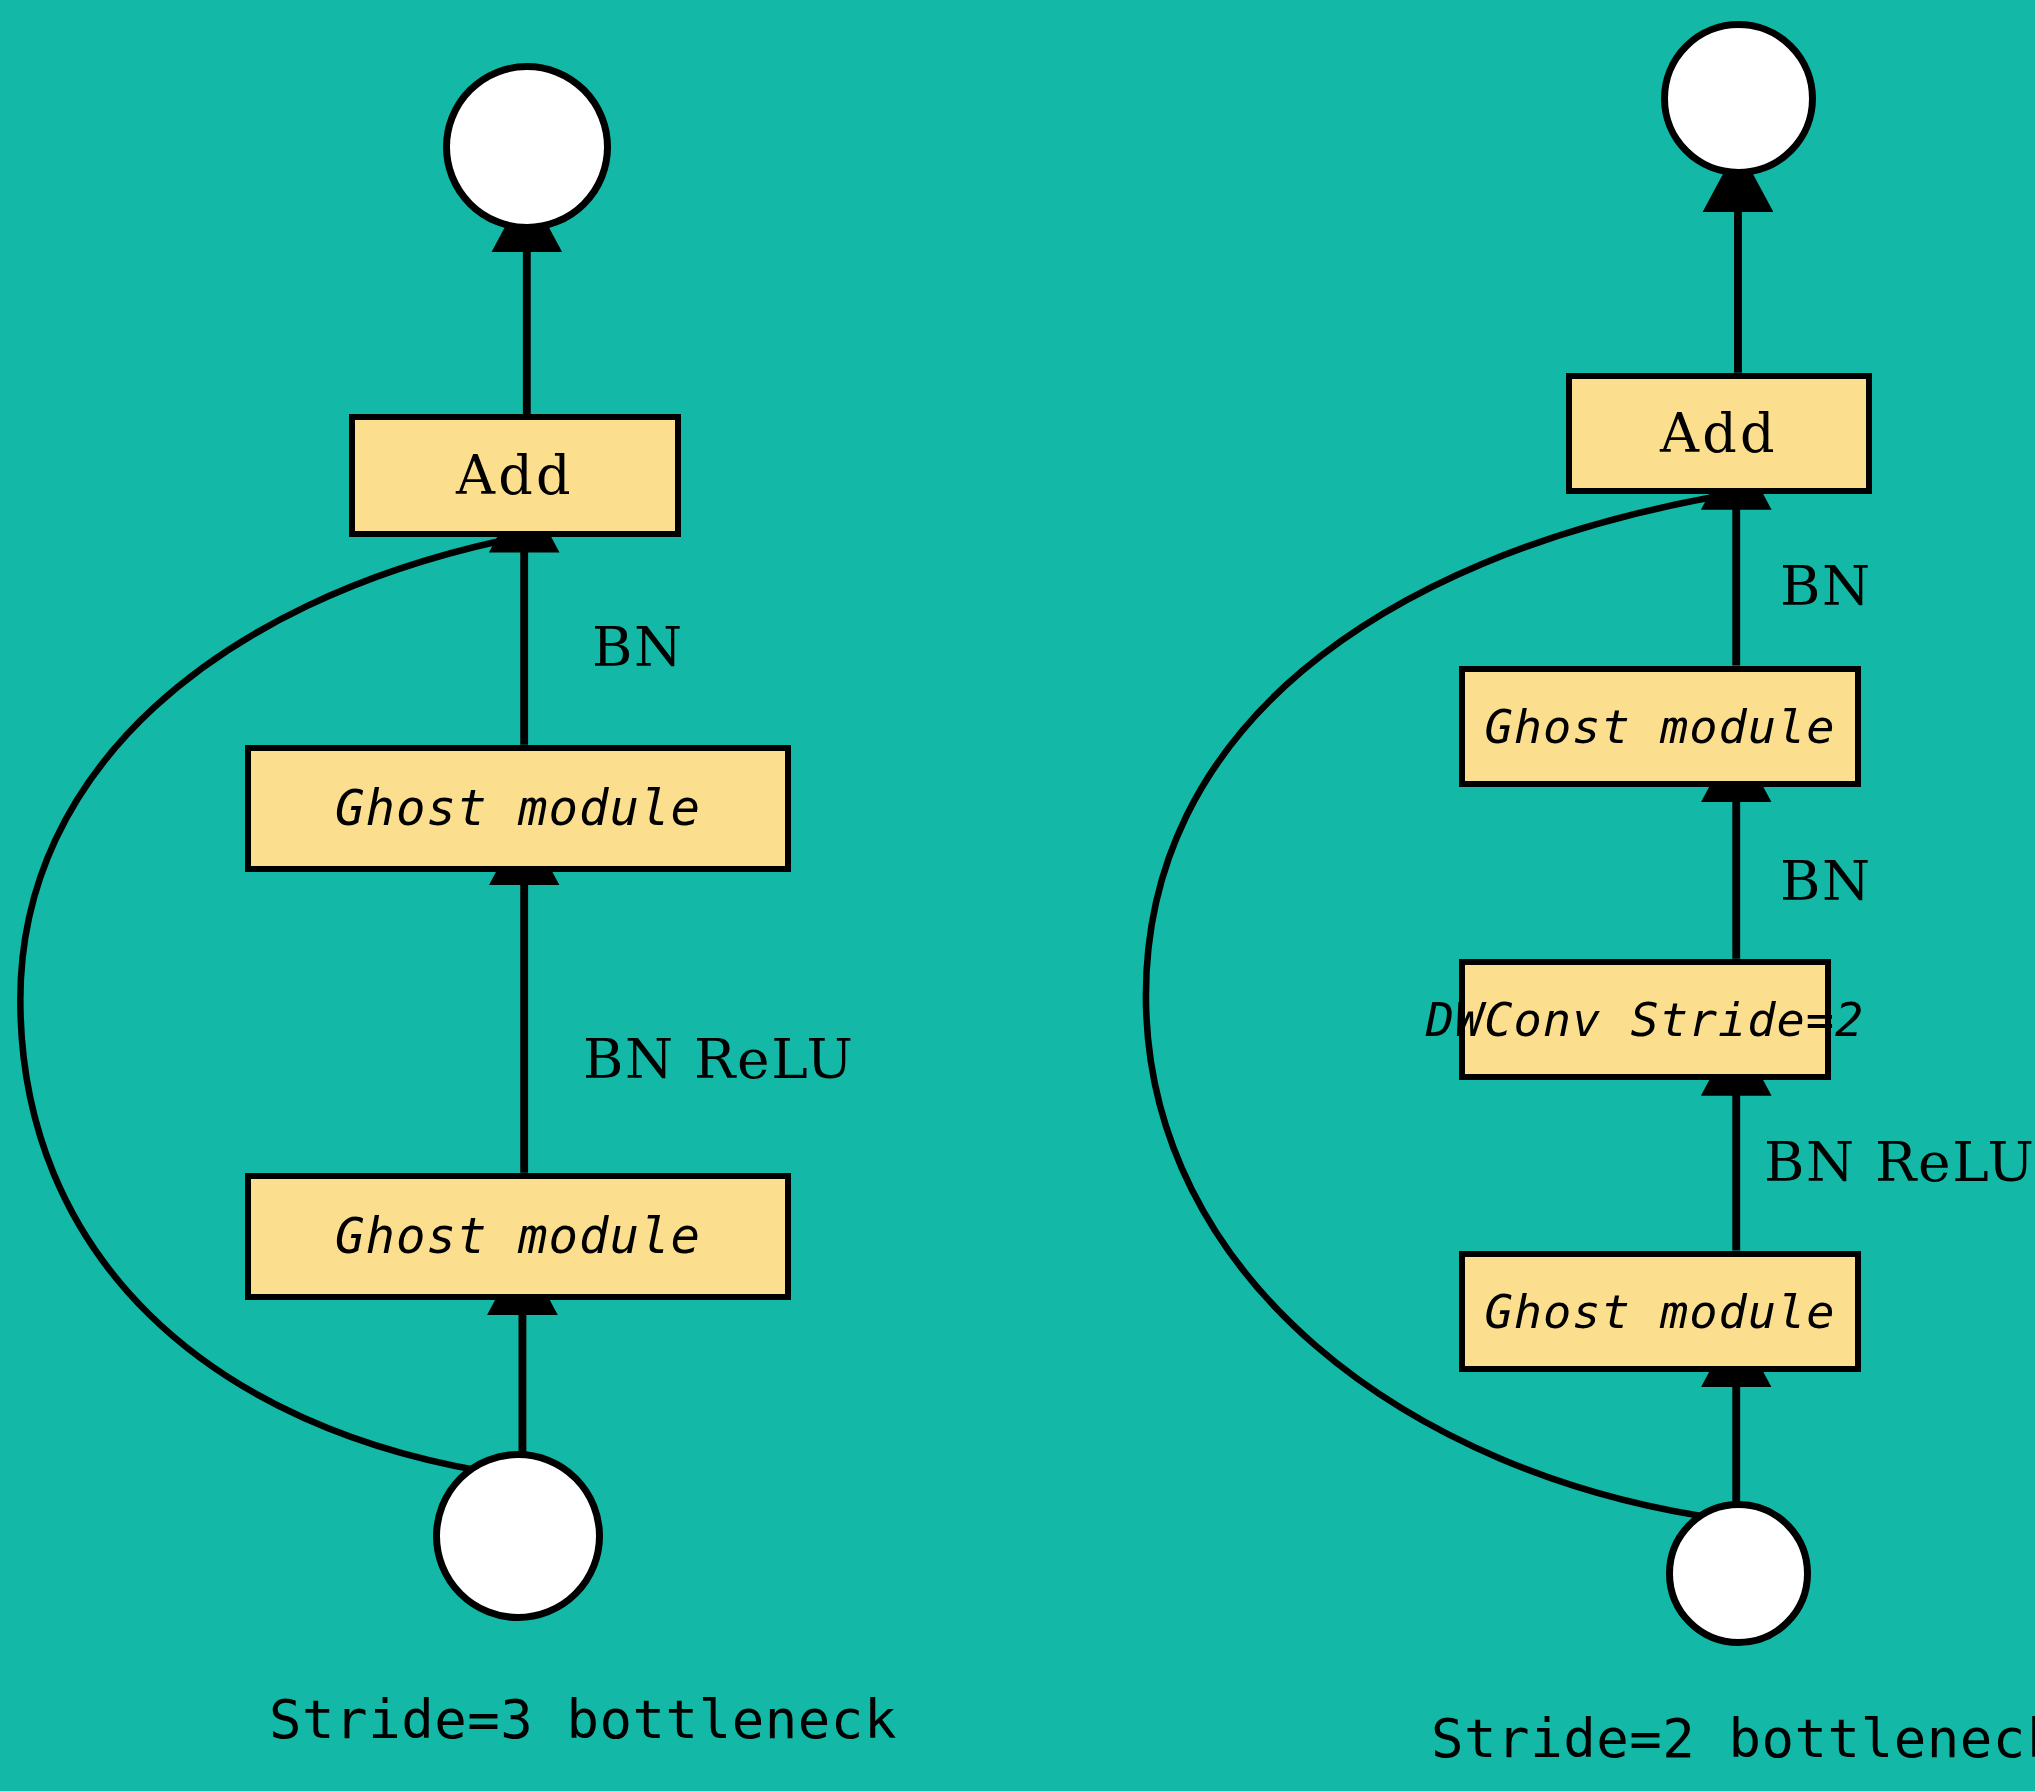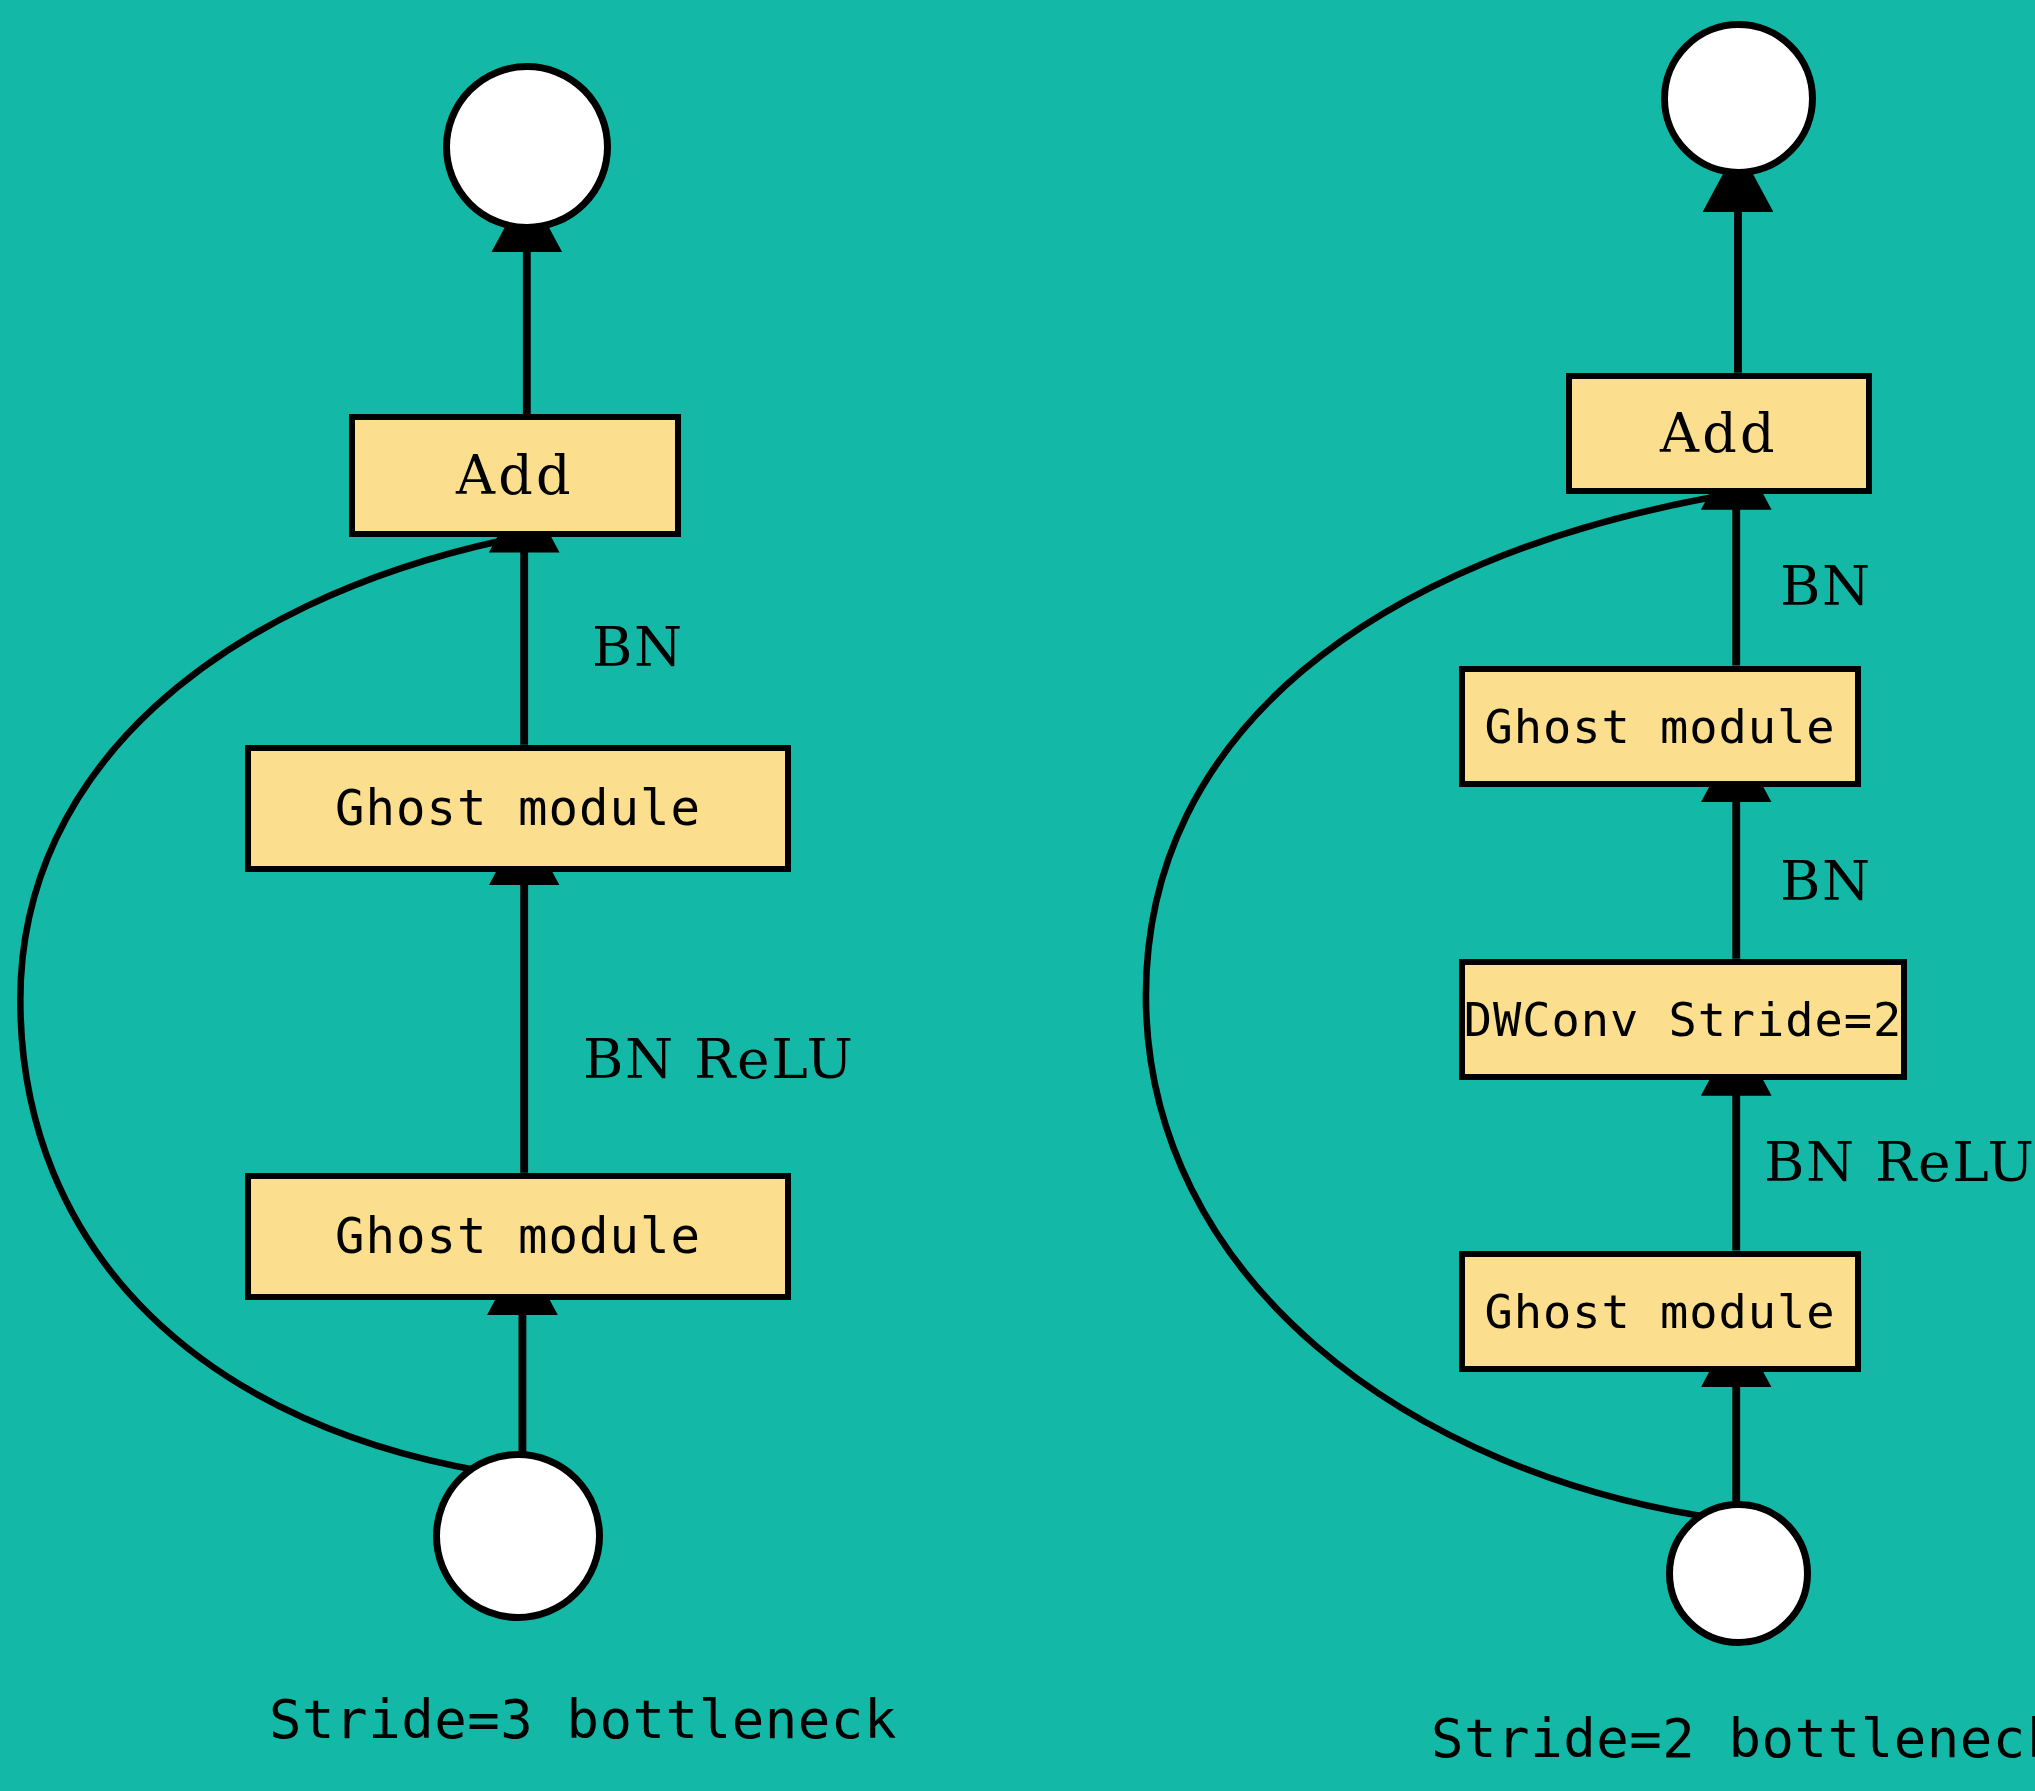--- a/index.html
+++ b/index.html
@@ -33,20 +33,21 @@
     align-items: center;
     justify-content: center;
     font-family: "DejaVu Serif", serif;
     color: #000000;
     white-space: nowrap;
     letter-spacing: 0.06em;
   }
   .node-box.mono {
     font-family: "DejaVu Sans Mono", monospace;
     letter-spacing: 0.02em;
+    font-style: italic;
   }
   .endpoint-circle {
     position: absolute;
     box-sizing: border-box;
     border: 7px solid #000000;
     border-radius: 50%;
     background: #ffffff;
   }
   .edge-label {
     position: absolute;
@@ -125,21 +126,21 @@
   <div class="endpoint-circle" style="left:1661px; top:21px; width:155px; height:155px;"></div>
 
   <div class="node-box" style="left:1566px; top:373px; width:306px; height:121px; font-size:54px;">
     <span>Add</span>
   </div>
 
   <div class="node-box mono" style="left:1459px; top:666px; width:402px; height:121px; font-size:47px;">
     <span>Ghost module</span>
   </div>
 
-  <div class="node-box mono" style="left:1459px; top:959px; width:448px; height:121px; font-size:47px;">
+  <div class="node-box mono" style="left:1459px; top:959px; width:372px; height:121px; font-size:47px;">
     <span>DWConv Stride=2</span>
   </div>
 
   <div class="node-box mono" style="left:1459px; top:1251px; width:402px; height:121px; font-size:47px;">
     <span>Ghost module</span>
   </div>
 
   <div class="endpoint-circle" style="left:1666px; top:1501px; width:145px; height:145px;"></div>
 
   <div class="edge-label" style="left:1780px; top:559px; font-size:55px;">BN</div>

